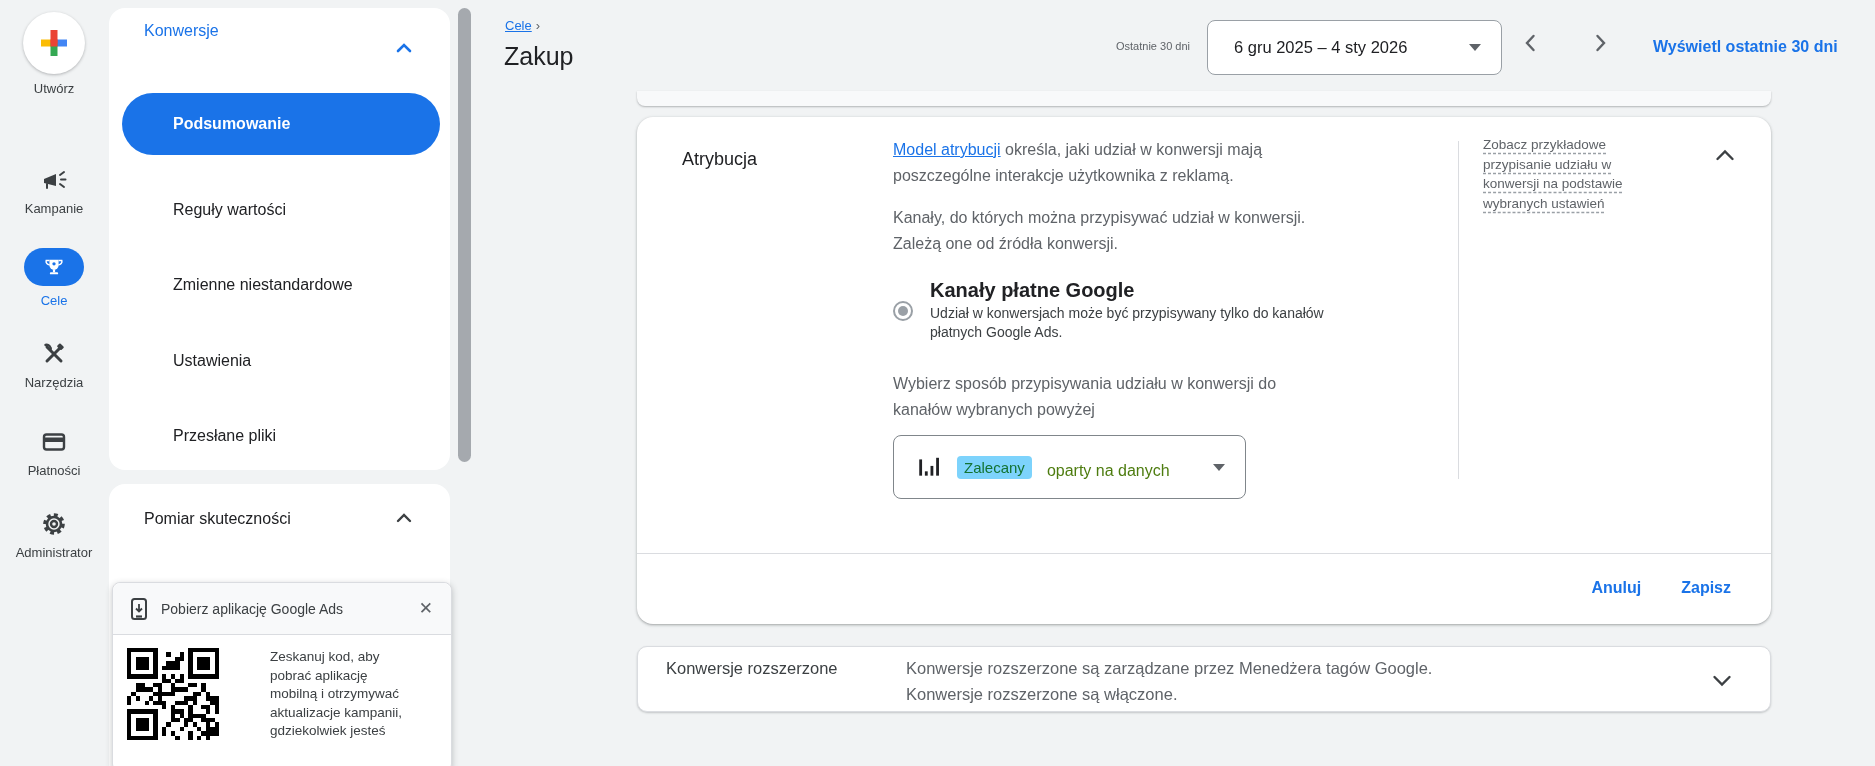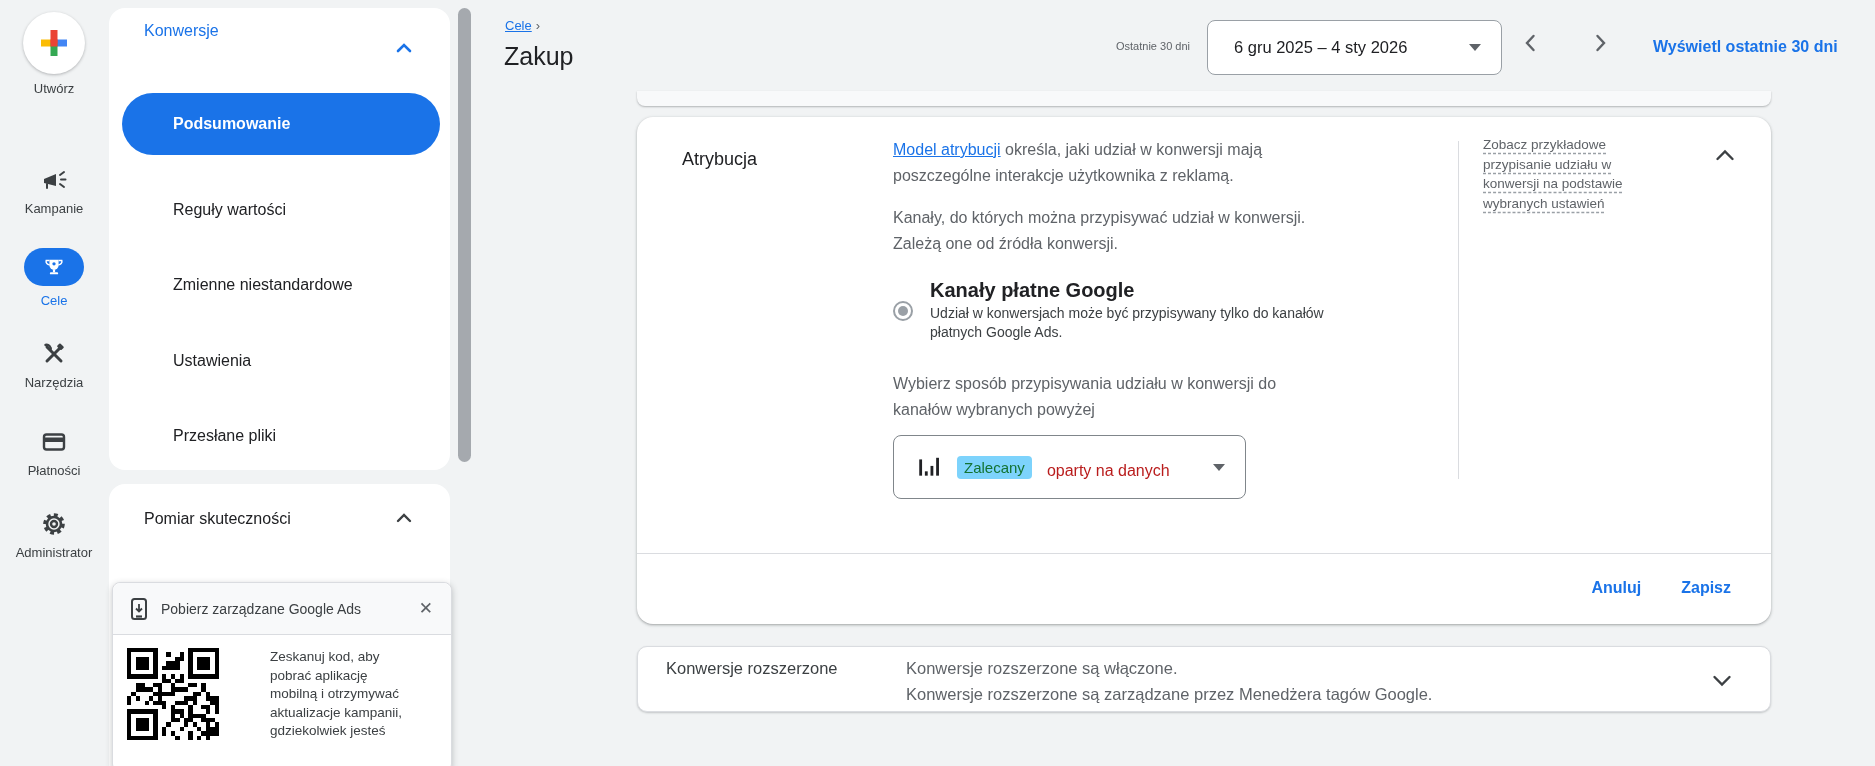--- a/index.html
+++ b/index.html
@@ -60,21 +60,21 @@
   .section-label { position:absolute; left:45px; top:32px; font-size:18px; color:#202124; }
   .para { position:absolute; left:256px; width:575px; font-size:16px; line-height:26px; color:#5f6368; white-space:pre-line; }
   .para a { color:#1a73e8; text-decoration:underline; cursor:pointer; }
   .radio-row { position:absolute; left:256px; top:158px; display:flex; gap:17px; }
   .radio { width:20px; height:20px; border:2px solid #9aa0a6; border-radius:50%; margin-top:26px; position:relative; flex:none; cursor:pointer; }
   .radio::after { content:""; position:absolute; left:3px; top:3px; width:10px; height:10px; border-radius:50%; background:#9aa0a6; }
   .radio-title { font-size:20px; font-weight:bold; color:#202124; line-height:22px; margin-top:4px; }
   .radio-desc { font-size:14px; color:#3c4043; line-height:18.5px; white-space:pre-line; margin-top:3px; }
   .dd { position:absolute; left:256px; top:318px; width:353px; height:64px; border:1px solid #80868b; border-radius:8px; display:flex; align-items:center; padding:0 20px 0 22px; gap:15px; cursor:pointer; background:#fff; }
   .dd-badge { background:#7dd3fc; color:#137333; font-size:15px; padding:3px 7px; border-radius:4px; }
-  .dd-value { font-size:16px; color:#b91c1c;margin-top:8px; }
+  .dd-value { font-size:16px; color:#4d7c0f;margin-top:8px; }
   .vdiv { position:absolute; left:821px; top:24px; width:1px; height:338px; background:#dadce0; }
   .side-col { position:absolute; left:846px; top:18px; width:212px; font-size:13.5px; line-height:19.5px; color:#5f6368; white-space:pre-line; text-decoration:underline dashed; text-decoration-color:#9aa0a6; text-underline-offset:4px; cursor:pointer; }
   .collapse-btn { position:absolute; right:32px; top:24px; width:28px; height:28px; display:flex; align-items:center; justify-content:center; cursor:pointer; }
   .hdiv { position:absolute; left:0; top:436px; width:1134px; height:1px; background:#dadce0; }
   .actions { position:absolute; right:26px; top:452px; display:flex; gap:12px;align-items:flex-end; }
   .txt-btn { font-size:16px; font-weight:bold; color:#1a73e8; padding:10px 14px; border:none; background:none; cursor:pointer; font-family:inherit; }
 
   
   .enh { position:absolute; left:637px; top:646px; width:1134px; height:66px; background:#fff; border:1px solid #dadce0; border-radius:10px; box-shadow:0 1px 2px rgba(60,64,67,.25); }
   .enh-label { position:absolute; left:28px; top:8px; width:175px; font-size:16.5px; line-height:26px; color:#3c4043; }
@@ -183,21 +183,21 @@
   </span>
 </section>
 
 <aside class="promo">
   <div class="promo-head">
     <svg width="20" height="24" viewBox="0 0 20 24" fill="none" stroke="#3c4043" stroke-width="2">
       <rect x="3" y="2" width="14" height="20" rx="2.5"></rect>
       <path d="M10 7 v7 M7 11.5 L10 14.5 L13 11.5" stroke-width="1.8"></path>
       <path d="M7 19.5 h6" stroke-width="2.2"></path>
     </svg>
-    <span class="promo-title">Pobierz zarządzane Google Ads</span>
+    <span class="promo-title">Pobierz aplikację Google Ads</span>
     <span class="promo-close">✕</span>
   </div>
   <div class="promo-body">
     <svg id="qr" width="92" height="92" viewBox="0 0 21 21" shape-rendering="crispEdges">
         <rect x="0" y="0" width="1" height="1" fill="#000"></rect>
         <rect x="1" y="0" width="1" height="1" fill="#000"></rect>
         <rect x="2" y="0" width="1" height="1" fill="#000"></rect>
         <rect x="3" y="0" width="1" height="1" fill="#000"></rect>
         <rect x="4" y="0" width="1" height="1" fill="#000"></rect>
         <rect x="5" y="0" width="1" height="1" fill="#000"></rect>
@@ -491,21 +491,21 @@
   <div class="hdiv"></div>
   <div class="actions">
     <button class="txt-btn">Anuluj</button>
     <button class="txt-btn">Zapisz</button>
   </div>
 </section>
 
 <section class="enh">
   <div class="enh-label">Konwersje rozszerzone</div>
   <div class="enh-text">
+    <div>Konwersje rozszerzone są zarządzane przez Menedżera tagów Google.</div>
     <div>Konwersje rozszerzone są włączone.</div>
-    <div>Konwersje rozszerzone są zarządzane przez Menedżera tagów Google.</div>
   </div>
   <div class="enh-chev">
     <svg width="20" height="14" viewBox="0 0 20 14" fill="none" stroke="#3c4043" stroke-width="2.4" stroke-linecap="round">
         <path d="M2.5 3 L10 10.5 L17.5 3"></path>
       </svg>
   </div>
 </section>
 
 </body></html>

